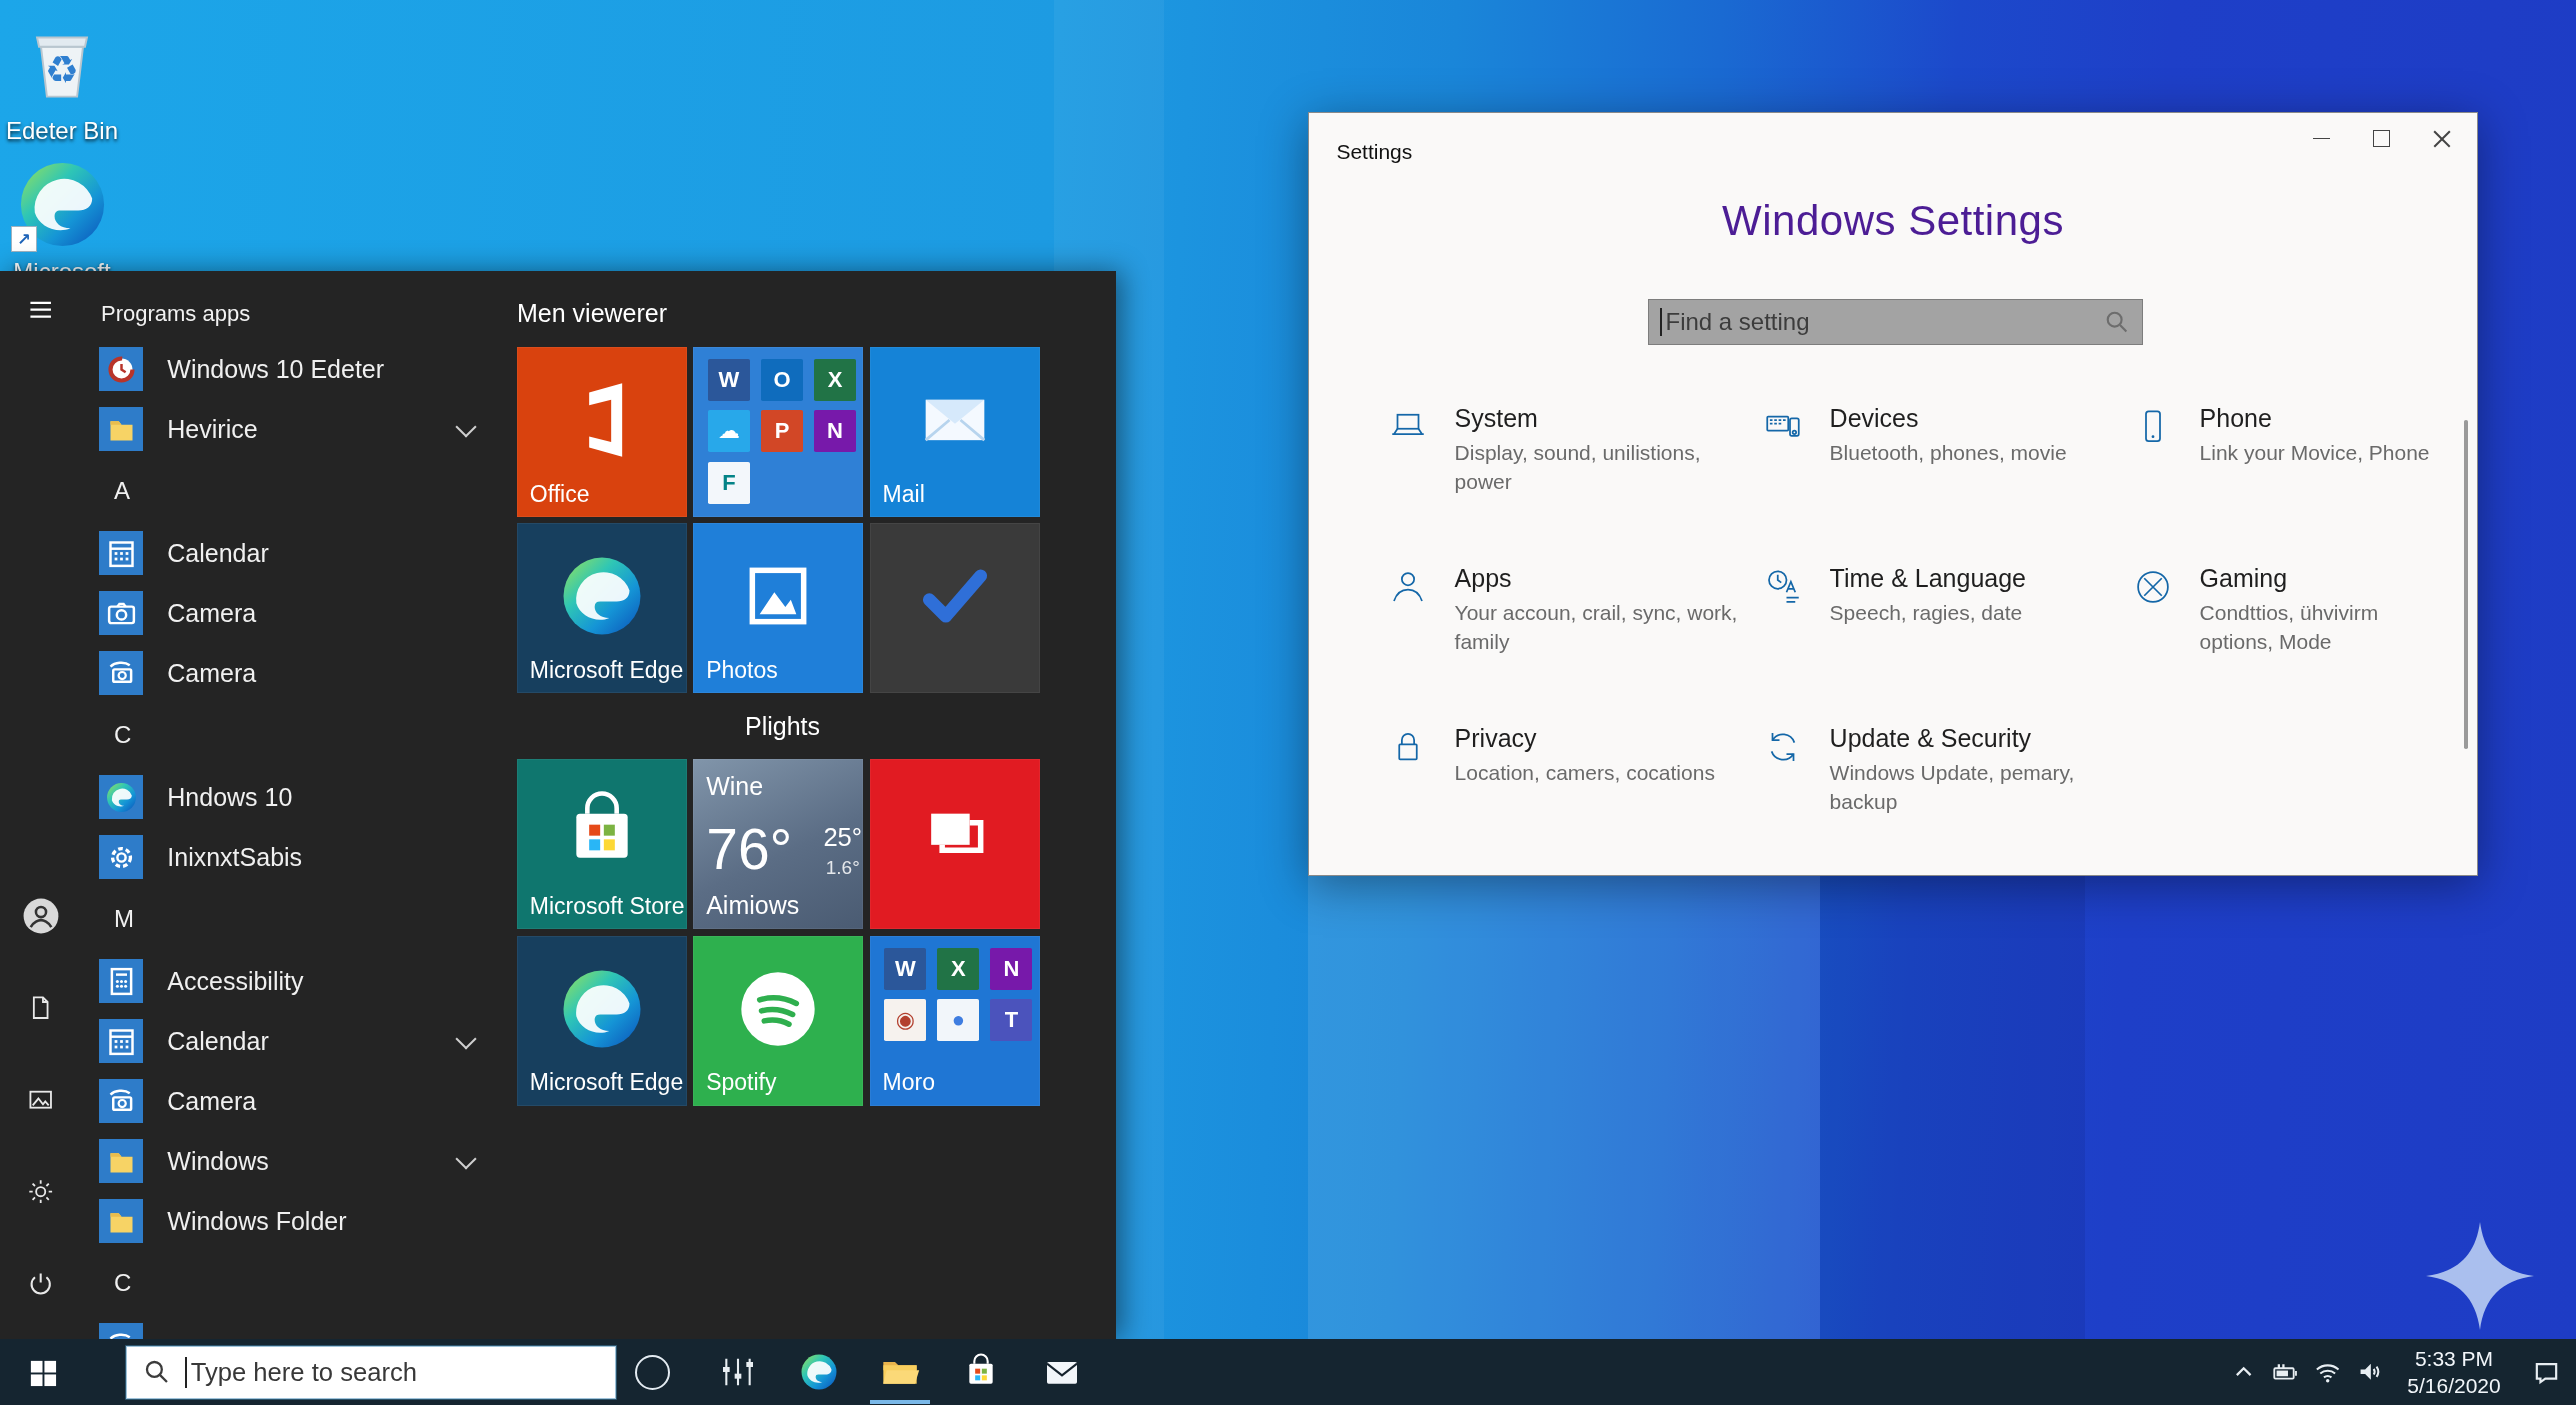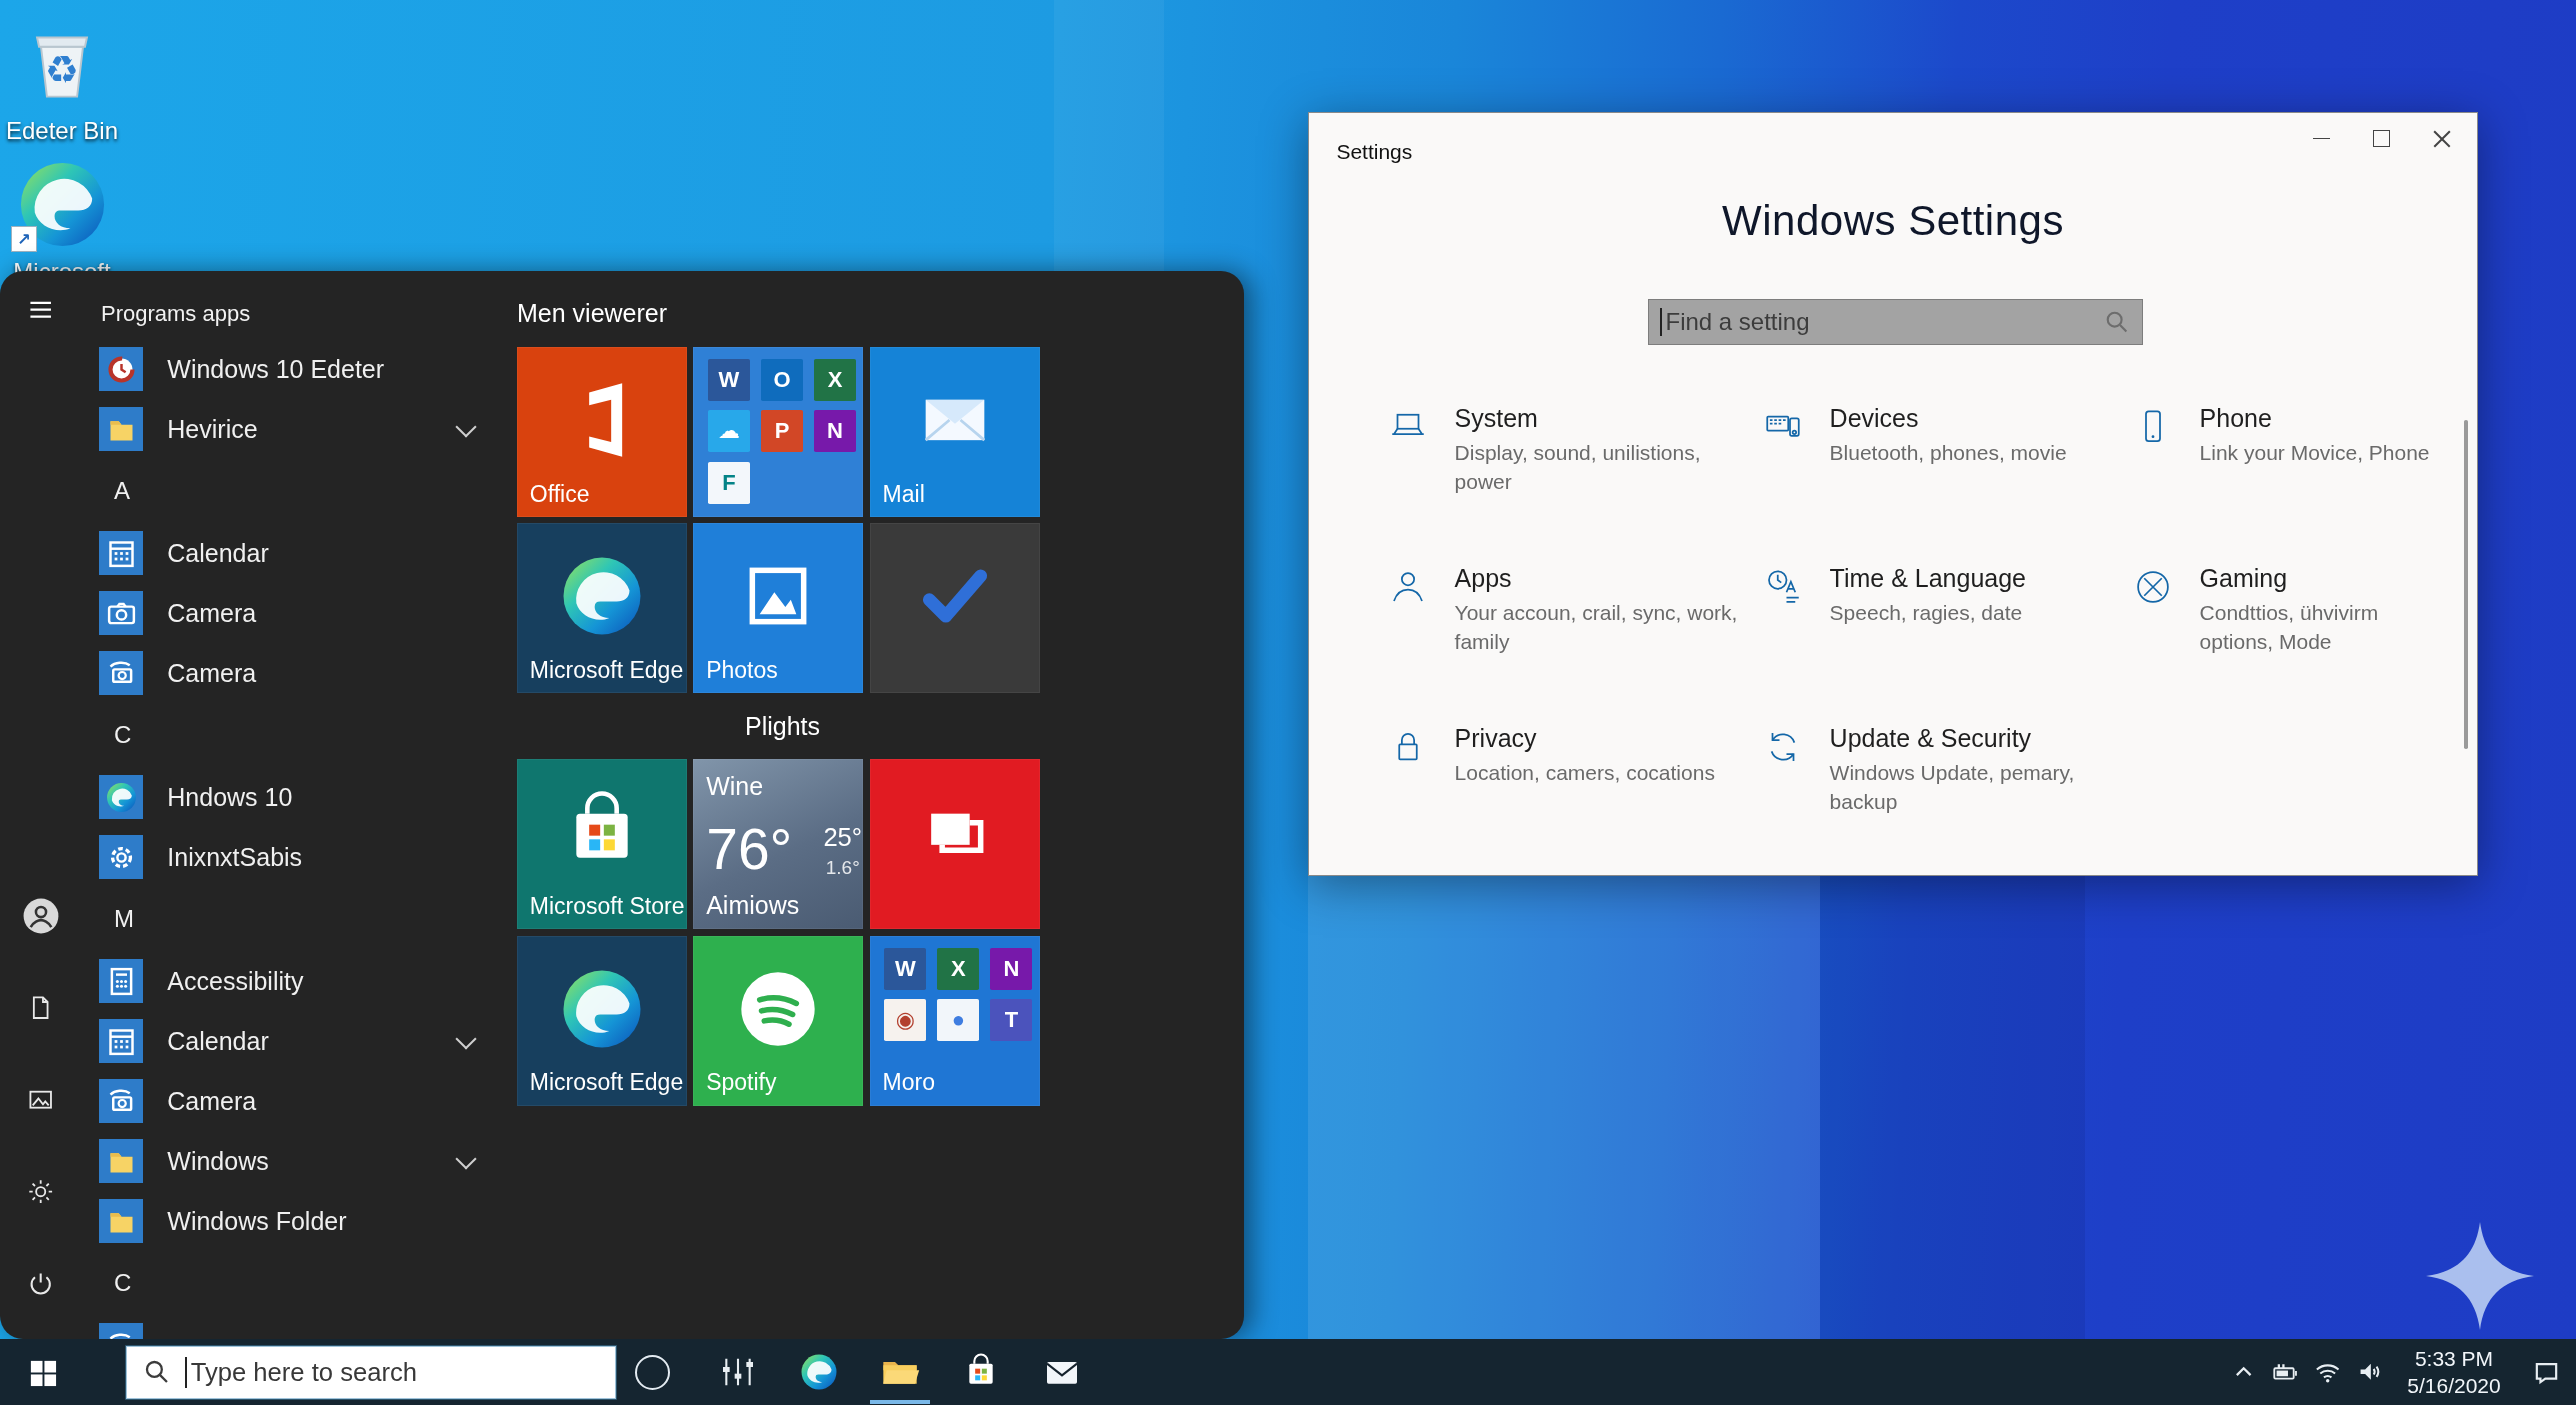--- a/index.html
+++ b/index.html
@@ -26,37 +26,37 @@
   .settings-window{position:absolute;left:1308px;top:112px;width:1168px;height:762px;background:#faf9f8;border:0.9px solid #8a8a8a;
     box-shadow:0 9.1px 44px rgba(0,0,0,0.38);z-index:5;overflow:hidden;}
   .sw-title{position:absolute;left:27.4px;top:14.6px;font-size:21px;color:#111;margin-top:12px;}
   .sw-caption{position:absolute;right:5.5px;top:0;display:flex;}
   .cap-btn{width:60px;height:51px;display:flex;align-items:center;justify-content:center;cursor:pointer;}
   .minbar{width:17.4px;height:1.8px;background:#444;}
   .maxbox{width:14.6px;height:14.6px;border:1.8px solid #444;}
   .cross{position:relative;width:20px;height:20px;}
   .cross::before,.cross::after{content:"";position:absolute;left:-0.9px;top:9.1px;width:22px;height:1.8px;background:#444;}
   .cross::before{transform:rotate(45deg);} .cross::after{transform:rotate(-45deg);}
-  .sw-heading{position:absolute;left:0;right:0;top:84px;text-align:center;font-size:42px;font-weight:300;color:#0f172a;letter-spacing:0.5px;}
+  .sw-heading{position:absolute;left:0;right:0;top:84px;text-align:center;font-size:42px;font-weight:300;color:#4c1d95;letter-spacing:0.5px;}
   .sw-search{position:absolute;left:339px;top:186px;width:495px;height:46px;background:#a3a3a3;border:1.8px solid #7d7d7d;box-sizing:border-box;display:flex;align-items:center;cursor:text;}
   .sw-search .caret{width:1.8px;height:27.4px;background:#222;margin-left:11px;}
   .sw-search .ph{margin-left:3.7px;font-size:24px;color:#3c3c3c;}
   .sw-search svg{position:absolute;right:12.8px;width:25.6px;height:25.6px;color:#6d6d6d;}
   .caret{animation:blink 1.1s steps(1) infinite;}
   @keyframes blink{50%{opacity:0;}}
   .cat-grid{position:absolute;left:78px;top:291px;width:1061px;display:grid;grid-template-columns:375px 370px auto;grid-auto-rows:160px;}
   .cat{display:flex;align-items:flex-start;cursor:pointer;}
   .cat-icon{width:42px;height:42px;flex:0 0 42px;margin-top:1.8px;}
   .cat-text{margin-left:25.6px;}
   .cat-title{font-size:25px;color:#1f1f1f;}
   .cat-sub{margin-top:6.4px;font-size:21px;color:#6a6a6a;line-height:1.35;max-width:288px;}
   .sw-scrollbar{position:absolute;left:1155px;top:307px;width:3.7px;height:329px;background:#9a9a9a;border-radius:1.8px;}
 
   
-  .start-menu{position:absolute;left:0;top:271px;width:1244px;height:1068px;background:#242424;z-index:8;box-shadow:7.3px 0 25.6px rgba(0,0,0,0.45);overflow:hidden;border-radius:23px;}
+  .start-menu{position:absolute;left:0;top:271px;width:1116px;height:1068px;background:#242424;z-index:8;box-shadow:7.3px 0 25.6px rgba(0,0,0,0.45);overflow:hidden;}
   .rail{position:absolute;left:0;top:0;bottom:0;width:81px;display:flex;flex-direction:column;justify-content:space-between;align-items:center;padding:16.5px 0 33px;box-sizing:border-box;}
   .rail-top,.rail-bottom{display:flex;flex-direction:column;align-items:center;gap:48px;}
   .rail-btn{width:44px;height:44px;display:flex;align-items:center;justify-content:center;cursor:pointer;}
   .rail-btn svg{width:27.4px;height:27.4px;}
   .rail-btn.rb-user svg{width:38px;height:38px;}
   .app-list{position:absolute;left:81px;top:0;width:430px;}
   .al-header{margin:24px 0 7.3px 20px;font-size:22px;color:#f2f2f2;height:37px;line-height:37px;}
   .al-row{height:60px;display:flex;align-items:center;padding-left:18.3px;cursor:pointer;}
   .al-row.al-section{height:64px;padding-left:33px;}
   .al-iconbox{width:44px;height:44px;background:#2e7cc9;display:flex;align-items:center;justify-content:center;flex:0 0 44px;}

